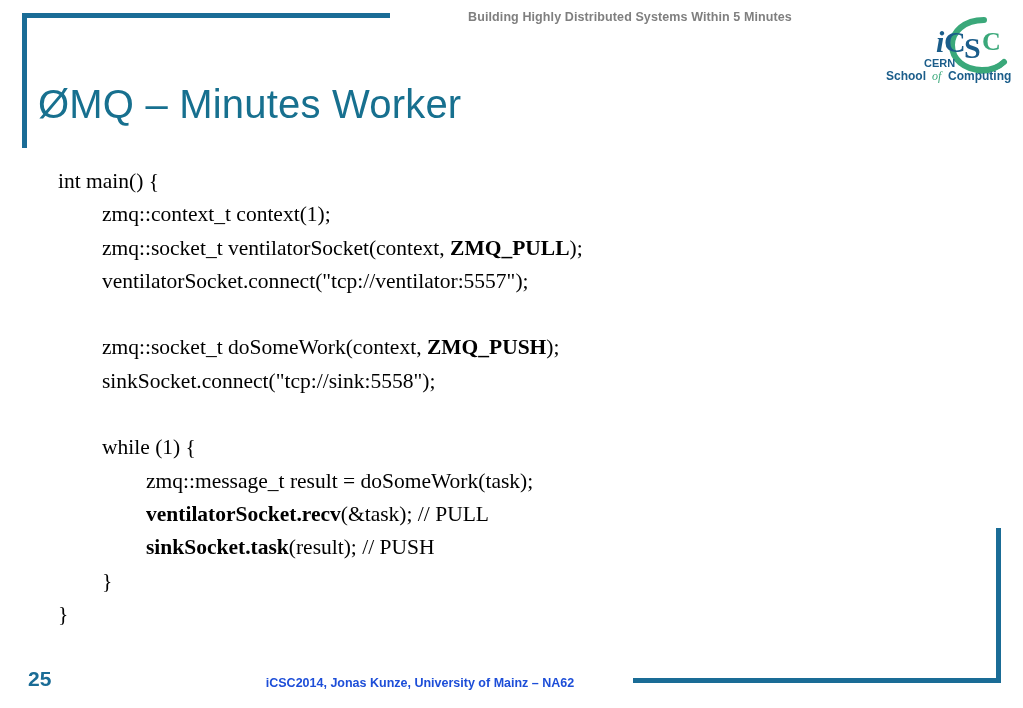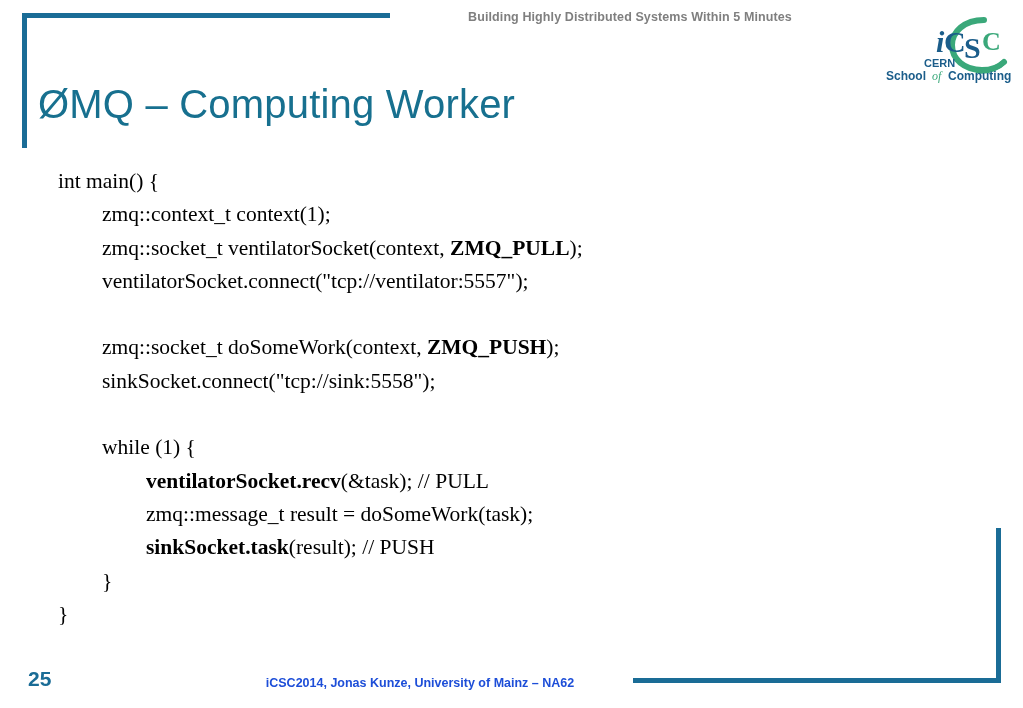--- a/index.html
+++ b/index.html
@@ -128,21 +128,21 @@
 </head>
 <body>
 
 <div class="slide">
 
   <div class="header-line"></div>
   <div class="header-vline"></div>
 
   <div class="running-title">Building Highly Distributed Systems Within 5 Minutes</div>
 
-  <h1 class="slide-title">ØMQ – Computing Worker</h1>
+  <h1 class="slide-title">ØMQ – Minutes Worker</h1>
 
   <div class="logo">
     <svg viewBox="0 0 152 72" width="152" height="72" xmlns="http://www.w3.org/2000/svg">
 
       <path d="M124 8 C104 8 92 20 92 33 C92 47 104 58 122 58 C131 58 139 55 144 50" fill="none" stroke="#3aa87a" stroke-width="6" stroke-linecap="round"></path>
       <path d="M144 50 C136 57 126 60 118 59" fill="none" stroke="#3aa87a" stroke-width="5" stroke-linecap="round"></path>
 
       <text x="76" y="40" font-family="'Liberation Serif', serif" font-size="30" font-style="italic" font-weight="bold" fill="#1b5d8a">i</text>
       <text x="84" y="40" font-family="'Liberation Serif', serif" font-size="30" font-weight="bold" fill="#1b5d8a">C</text>
       <text x="104" y="46" font-family="'Liberation Serif', serif" font-size="30" font-weight="bold" fill="#1b5d8a">S</text>
@@ -158,22 +158,22 @@
   <div class="code">
       <div class="line"><span>int main() {</span></div>
       <div class="line ind1"><span>zmq::context_t context(1);</span></div>
       <div class="line ind1"><span>zmq::socket_t ventilatorSocket(context, </span><span class="b">ZMQ_PULL</span><span>);</span></div>
       <div class="line ind1"><span>ventilatorSocket.connect("tcp://ventilator:5557");</span></div>
       <div class="line blank">&nbsp;</div>
       <div class="line ind1"><span>zmq::socket_t doSomeWork(context, </span><span class="b">ZMQ_PUSH</span><span>);</span></div>
       <div class="line ind1"><span>sinkSocket.connect("tcp://sink:5558");</span></div>
       <div class="line blank">&nbsp;</div>
       <div class="line ind1"><span>while (1) {</span></div>
+      <div class="line ind2"><span>zmq::message_t result = doSomeWork(task);</span></div>
       <div class="line ind2"><span class="b">ventilatorSocket.recv</span><span>(&amp;task); // PULL</span></div>
-      <div class="line ind2"><span>zmq::message_t result = doSomeWork(task);</span></div>
       <div class="line ind2"><span class="b">sinkSocket.task</span><span>(result); // PUSH</span></div>
       <div class="line ind1"><span>}</span></div>
       <div class="line"><span>}</span></div>
     </div>
 
   <div class="page-number">25</div>
   <div class="footer-text">iCSC2014, Jonas Kunze, University of Mainz – NA62</div>
   <div class="footer-line"></div>
   <div class="footer-vline"></div>
 

